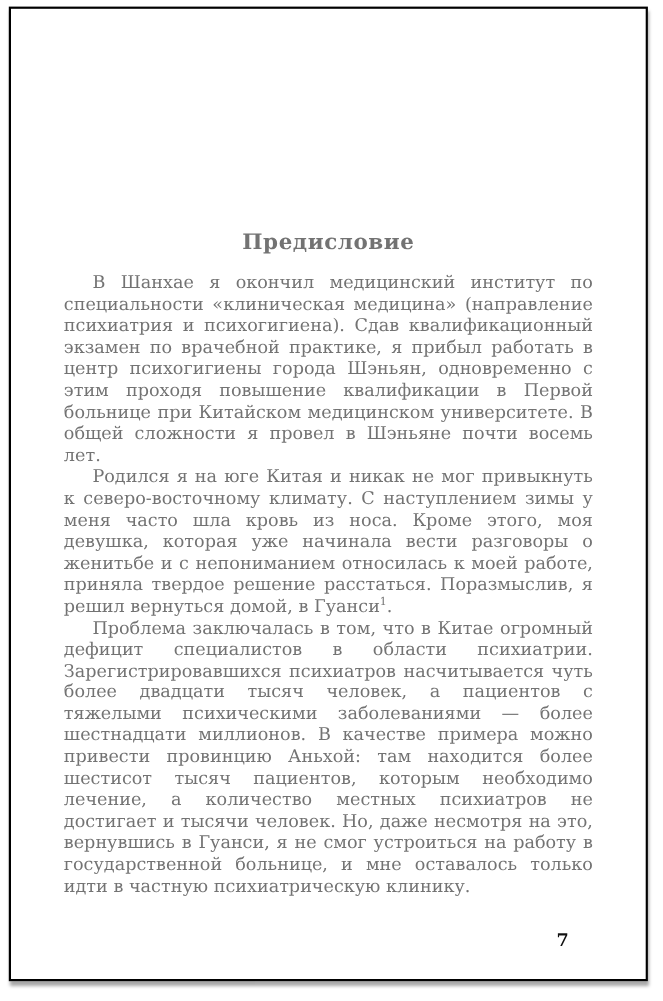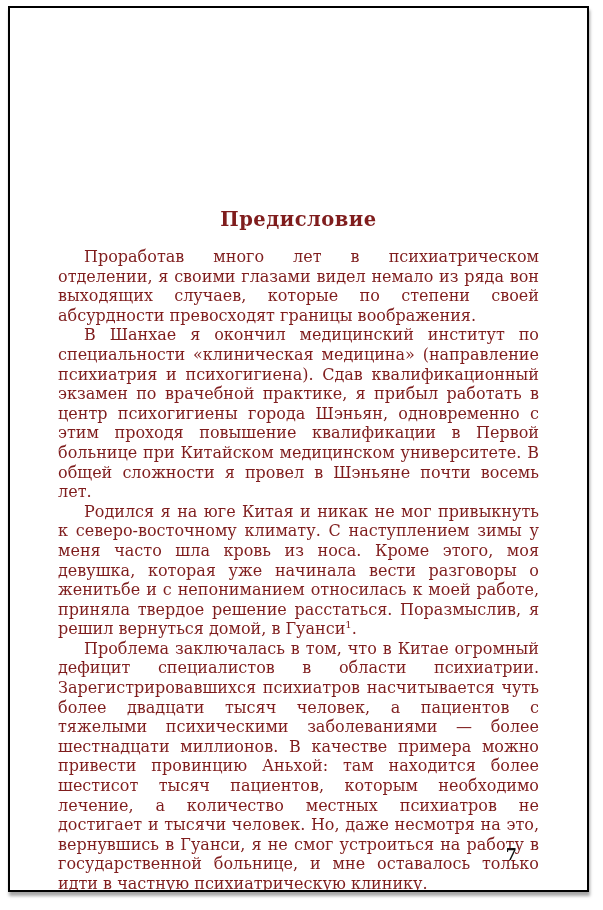--- a/index.html
+++ b/index.html
@@ -22,21 +22,21 @@
     box-shadow: 1px 4px 3px rgba(0,0,0,0.35);
     box-sizing: border-box;
     overflow: hidden;
   }
 
   .content {
     position: absolute;
     left: 48px;
     right: 48px;
     top: 200px;
-    color: #7f1d1d;
+    color: #737373;
   }
 
   .chapter-title {
     text-align: center;
     font-size: 19.5px;
     font-weight: bold;
     margin: 0 0 16px 0;
     letter-spacing: 0.5px;
   }
 
@@ -66,21 +66,20 @@
   }
 </style>
 </head>
 <body>
 
 <div class="page-frame">
   <div class="content">
 
     <h1 class="chapter-title">Предисловие</h1>
 
-    <p class="body-para">Проработав много лет в психиатрическом отделении, я своими глазами видел немало из ряда вон выходящих случаев, которые по степени своей абсурдности превосходят границы воображения.</p>
 
     <p class="body-para">В Шанхае я окончил медицинский институт по специальности «клиническая медицина» (направление психиатрия и психогигиена). Сдав квалификационный экзамен по врачебной практике, я прибыл работать в центр психогигиены города Шэньян, одновременно с этим проходя повышение квалификации в Первой больнице при Китайском медицинском университете. В общей сложности я провел в Шэньяне почти восемь лет.</p>
 
     <p class="body-para"><span>Родился я на юге Китая и никак не мог привыкнуть к северо-восточному климату. С наступлением зимы у меня часто шла кровь из носа. Кроме этого, моя девушка, которая уже начинала вести разговоры о женитьбе и с непониманием относилась к моей работе, приняла твердое решение расстаться. Поразмыслив, я решил вернуться домой, в Гуанси</span><sup class="note-ref">1</sup><span>.</span></p>
 
     <p class="body-para">Проблема заключалась в том, что в Китае огромный дефицит специалистов в области психиатрии. Зарегистрировавшихся психиатров насчитывается чуть более двадцати тысяч человек, а пациентов с тяжелыми психическими заболеваниями — более шестнадцати миллионов. В качестве примера можно привести провинцию Аньхой: там находится более шестисот тысяч пациентов, которым необходимо лечение, а количество местных психиатров не достигает и тысячи человек. Но, даже несмотря на это, вернувшись в Гуанси, я не смог устроиться на работу в государственной больнице, и мне оставалось только идти в частную психиатрическую клинику.</p>
 
   </div>
 
   <div class="page-number">7</div>

